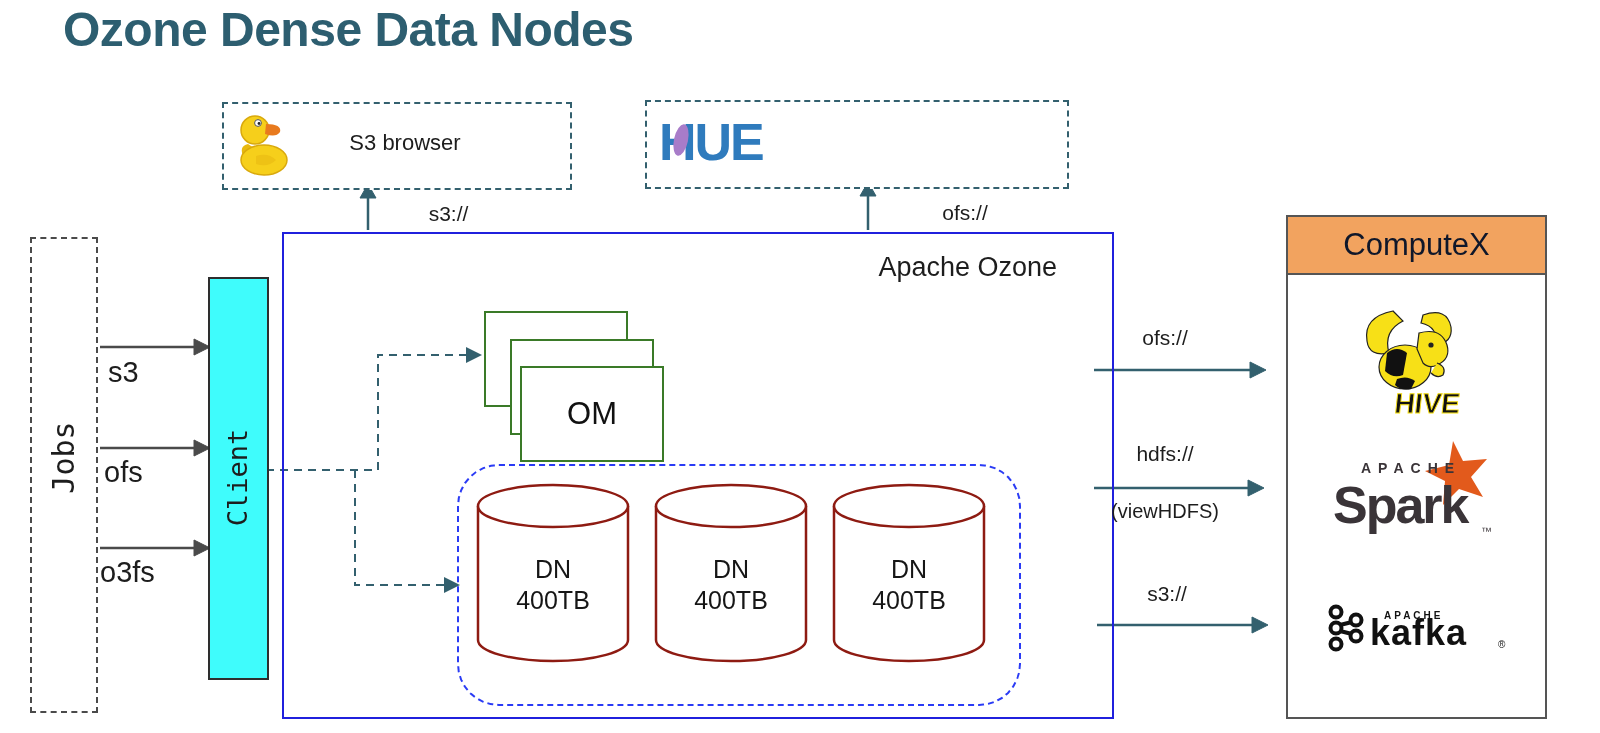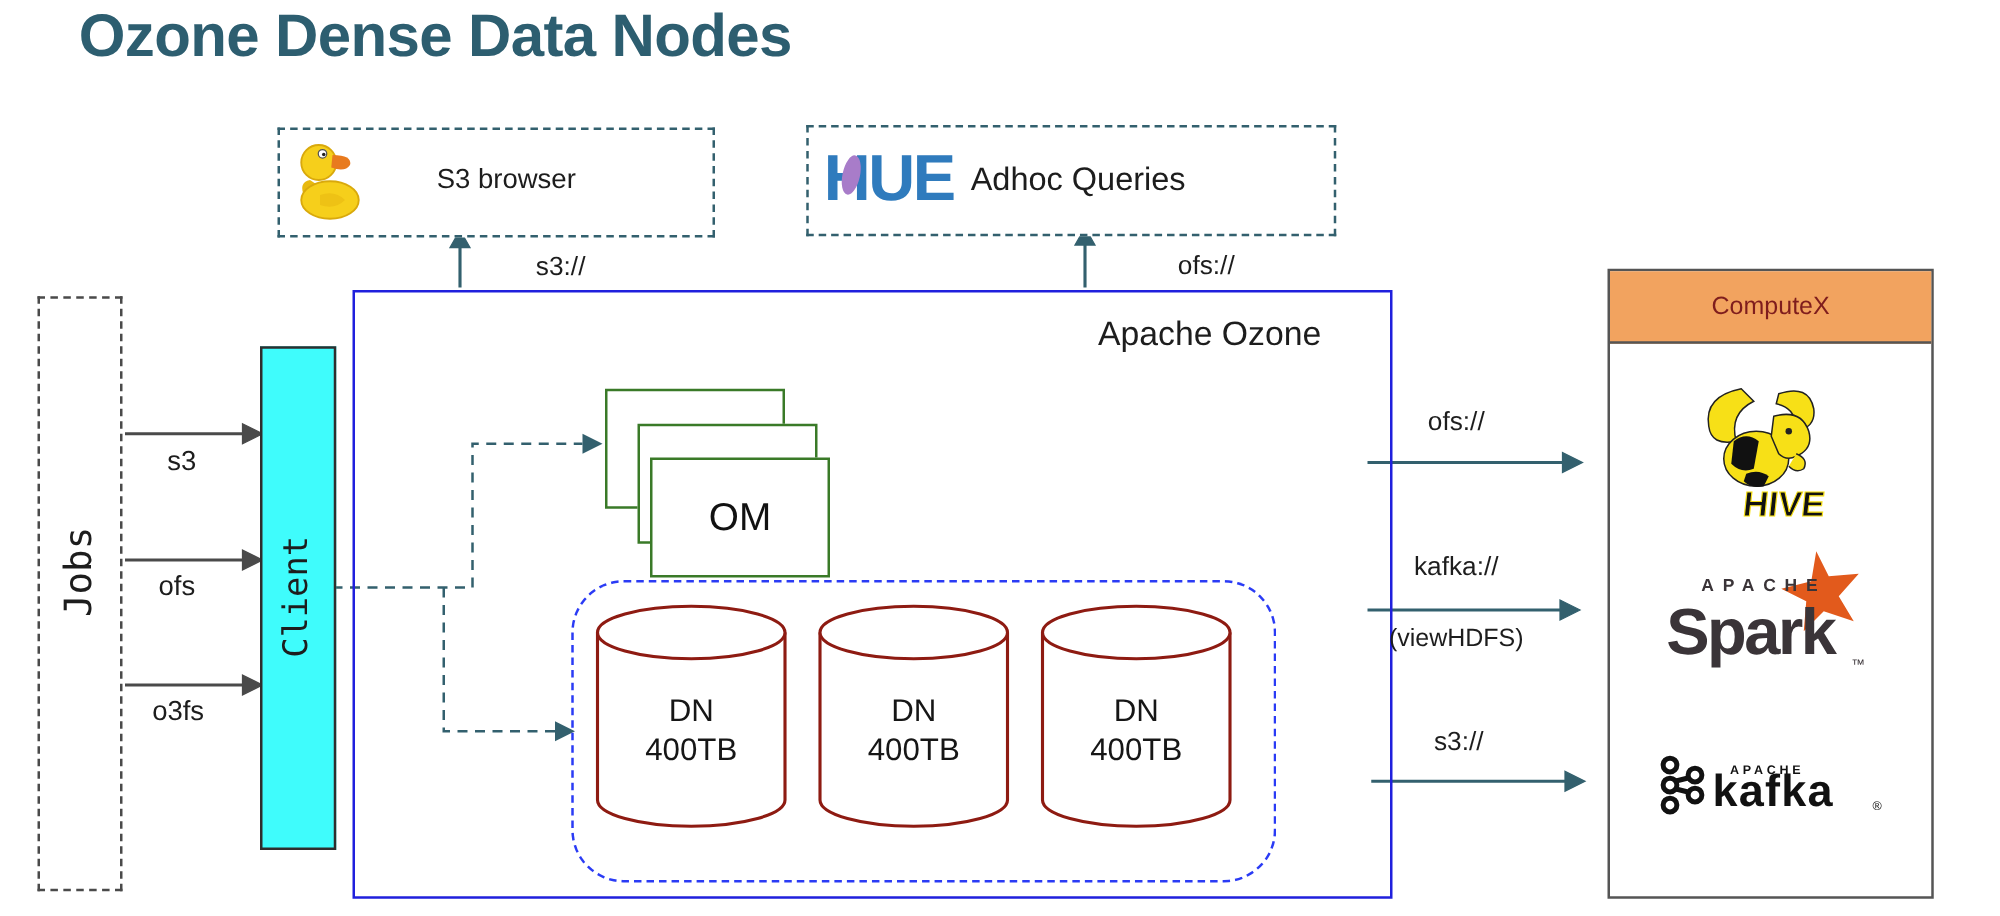--- a/index.html
+++ b/index.html
@@ -14,21 +14,21 @@
   #s3browser-label{left:330px;top:130px;width:150px;text-align:center;font-size:22px;}
   #adhoc-box{left:645px;top:100px;width:420px;height:85px;}
   #adhoc-label{left:770px;top:128px;width:185px;text-align:center;font-size:26px;}
   
   #jobs-box{left:30px;top:237px;width:64px;height:472px;border:2px dashed #4a4a4a;}
   #jobs-label{left:-2px;top:440px;width:130px;text-align:center;font-size:30px;
               font-family:"DejaVu Sans Mono",monospace;transform:rotate(-90deg);}
   #client-box{left:208px;top:277px;width:57px;height:399px;background:#3ffcfc;border:2px solid #2e2e2e;}
   #client-label{left:162px;top:462px;width:150px;text-align:center;font-size:27px;
                 font-family:"DejaVu Sans Mono",monospace;transform:rotate(-90deg);}
-  .proto-lbl{font-size:22px;text-align:center;}
+  .proto-lbl{font-size:29px;text-align:left;}
   #lbl-s3{left:108px;top:356px;width:75px;}
   #lbl-ofs{left:104px;top:456px;width:75px;}
   #lbl-o3fs{left:100px;top:556px;width:85px;}
   
   #ozone-box{left:282px;top:232px;width:791px;height:483px;border:2px solid #2020dd;padding-left:37px;}
   #ozone-title{right:55px;top:18px;font-size:27px;position:absolute;}
   .stack{position:absolute;width:198px;height:152px;}
   #om-stack{left:200px;top:77px;}
   #scm-stack{left:480px;top:74px;}
   .stackbox{position:absolute;width:140px;height:92px;background:#fff;border-width:2px;border-style:solid;}
@@ -45,21 +45,21 @@
   #lbl-ofs-top{left:920px;top:201px;width:90px;}
   
   .east-lbl{font-size:21px;text-align:center;}
   #lbl-ofs-right{left:1120px;top:326px;width:90px;}
   #lbl-hdfs{left:1115px;top:442px;width:100px;}
   #lbl-viewhdfs{left:1100px;top:500px;width:130px;font-size:20px;}
   #lbl-s3-right{left:1122px;top:582px;width:90px;}
   
   #computex{left:1286px;top:215px;width:257px;height:500px;border:2px solid #555;background:#fff;}
   #computex-header{height:56px;background:#f2a35f;border-bottom:2px solid #555;
-                   display:flex;align-items:center;justify-content:center;font-size:20px;color:#7f1d1d;}
+                   display:flex;align-items:center;justify-content:center;font-size:31px;color:#0f172a;}
   .logo{position:absolute;left:0;width:100%;display:flex;justify-content:center;}
   #hive-logo{top:88px;} #spark-logo{top:222px;} #kafka-logo{top:386px;}
   svg{display:block;}
 </style>
 </head>
 <body>
 
 <div id="canvas">
 
   <div class="abs" id="title">Ozone Dense Data Nodes</div>
@@ -122,21 +122,20 @@
     </svg>
   </div>
   <div class="abs lbl" id="s3browser-label">S3 browser</div>
 
   <div class="abs dashedbox" id="adhoc-box">
     <svg class="abs" style="left:12px;top:12px;" width="110" height="58" viewBox="0 0 110 58">
       <text x="0" y="46" font-family="Liberation Sans, sans-serif" font-size="52" font-weight="bold" fill="#2f7bbd" letter-spacing="-2">HUE</text>
       <ellipse cx="22" cy="26" rx="7" ry="16" fill="#a87cc9" transform="rotate(12 22 26)"></ellipse>
     </svg>
   </div>
-  <div class="abs lbl" id="adhoc-label">Adhoc Queries</div>
 
   <div class="abs" id="jobs-box"></div>
   <div class="abs lbl" id="jobs-label">Jobs</div>
 
   <div class="abs" id="client-box"></div>
   <div class="abs lbl" id="client-label">Client</div>
 
   <div class="abs lbl proto-lbl" id="lbl-s3">s3</div>
   <div class="abs lbl proto-lbl" id="lbl-ofs">ofs</div>
   <div class="abs lbl proto-lbl" id="lbl-o3fs">o3fs</div>
@@ -184,21 +183,21 @@
         </svg>
         <div class="cyl-text">
           <div>DN</div>
           <div>400TB</div>
         </div>
       </div>
     </div>
   </div>
 
   <div class="abs lbl east-lbl" id="lbl-ofs-right">ofs://</div>
-  <div class="abs lbl east-lbl" id="lbl-hdfs">kafka://</div>
+  <div class="abs lbl east-lbl" id="lbl-hdfs">hdfs://</div>
   <div class="abs lbl east-lbl" id="lbl-viewhdfs">(viewHDFS)</div>
   <div class="abs lbl east-lbl" id="lbl-s3-right">s3://</div>
 
   <div class="abs" id="computex">
     <div id="computex-header">
       <span>ComputeX</span>
     </div>
 
     <div class="logo" id="hive-logo">
       <svg width="128" height="118" viewBox="0 0 128 118">

